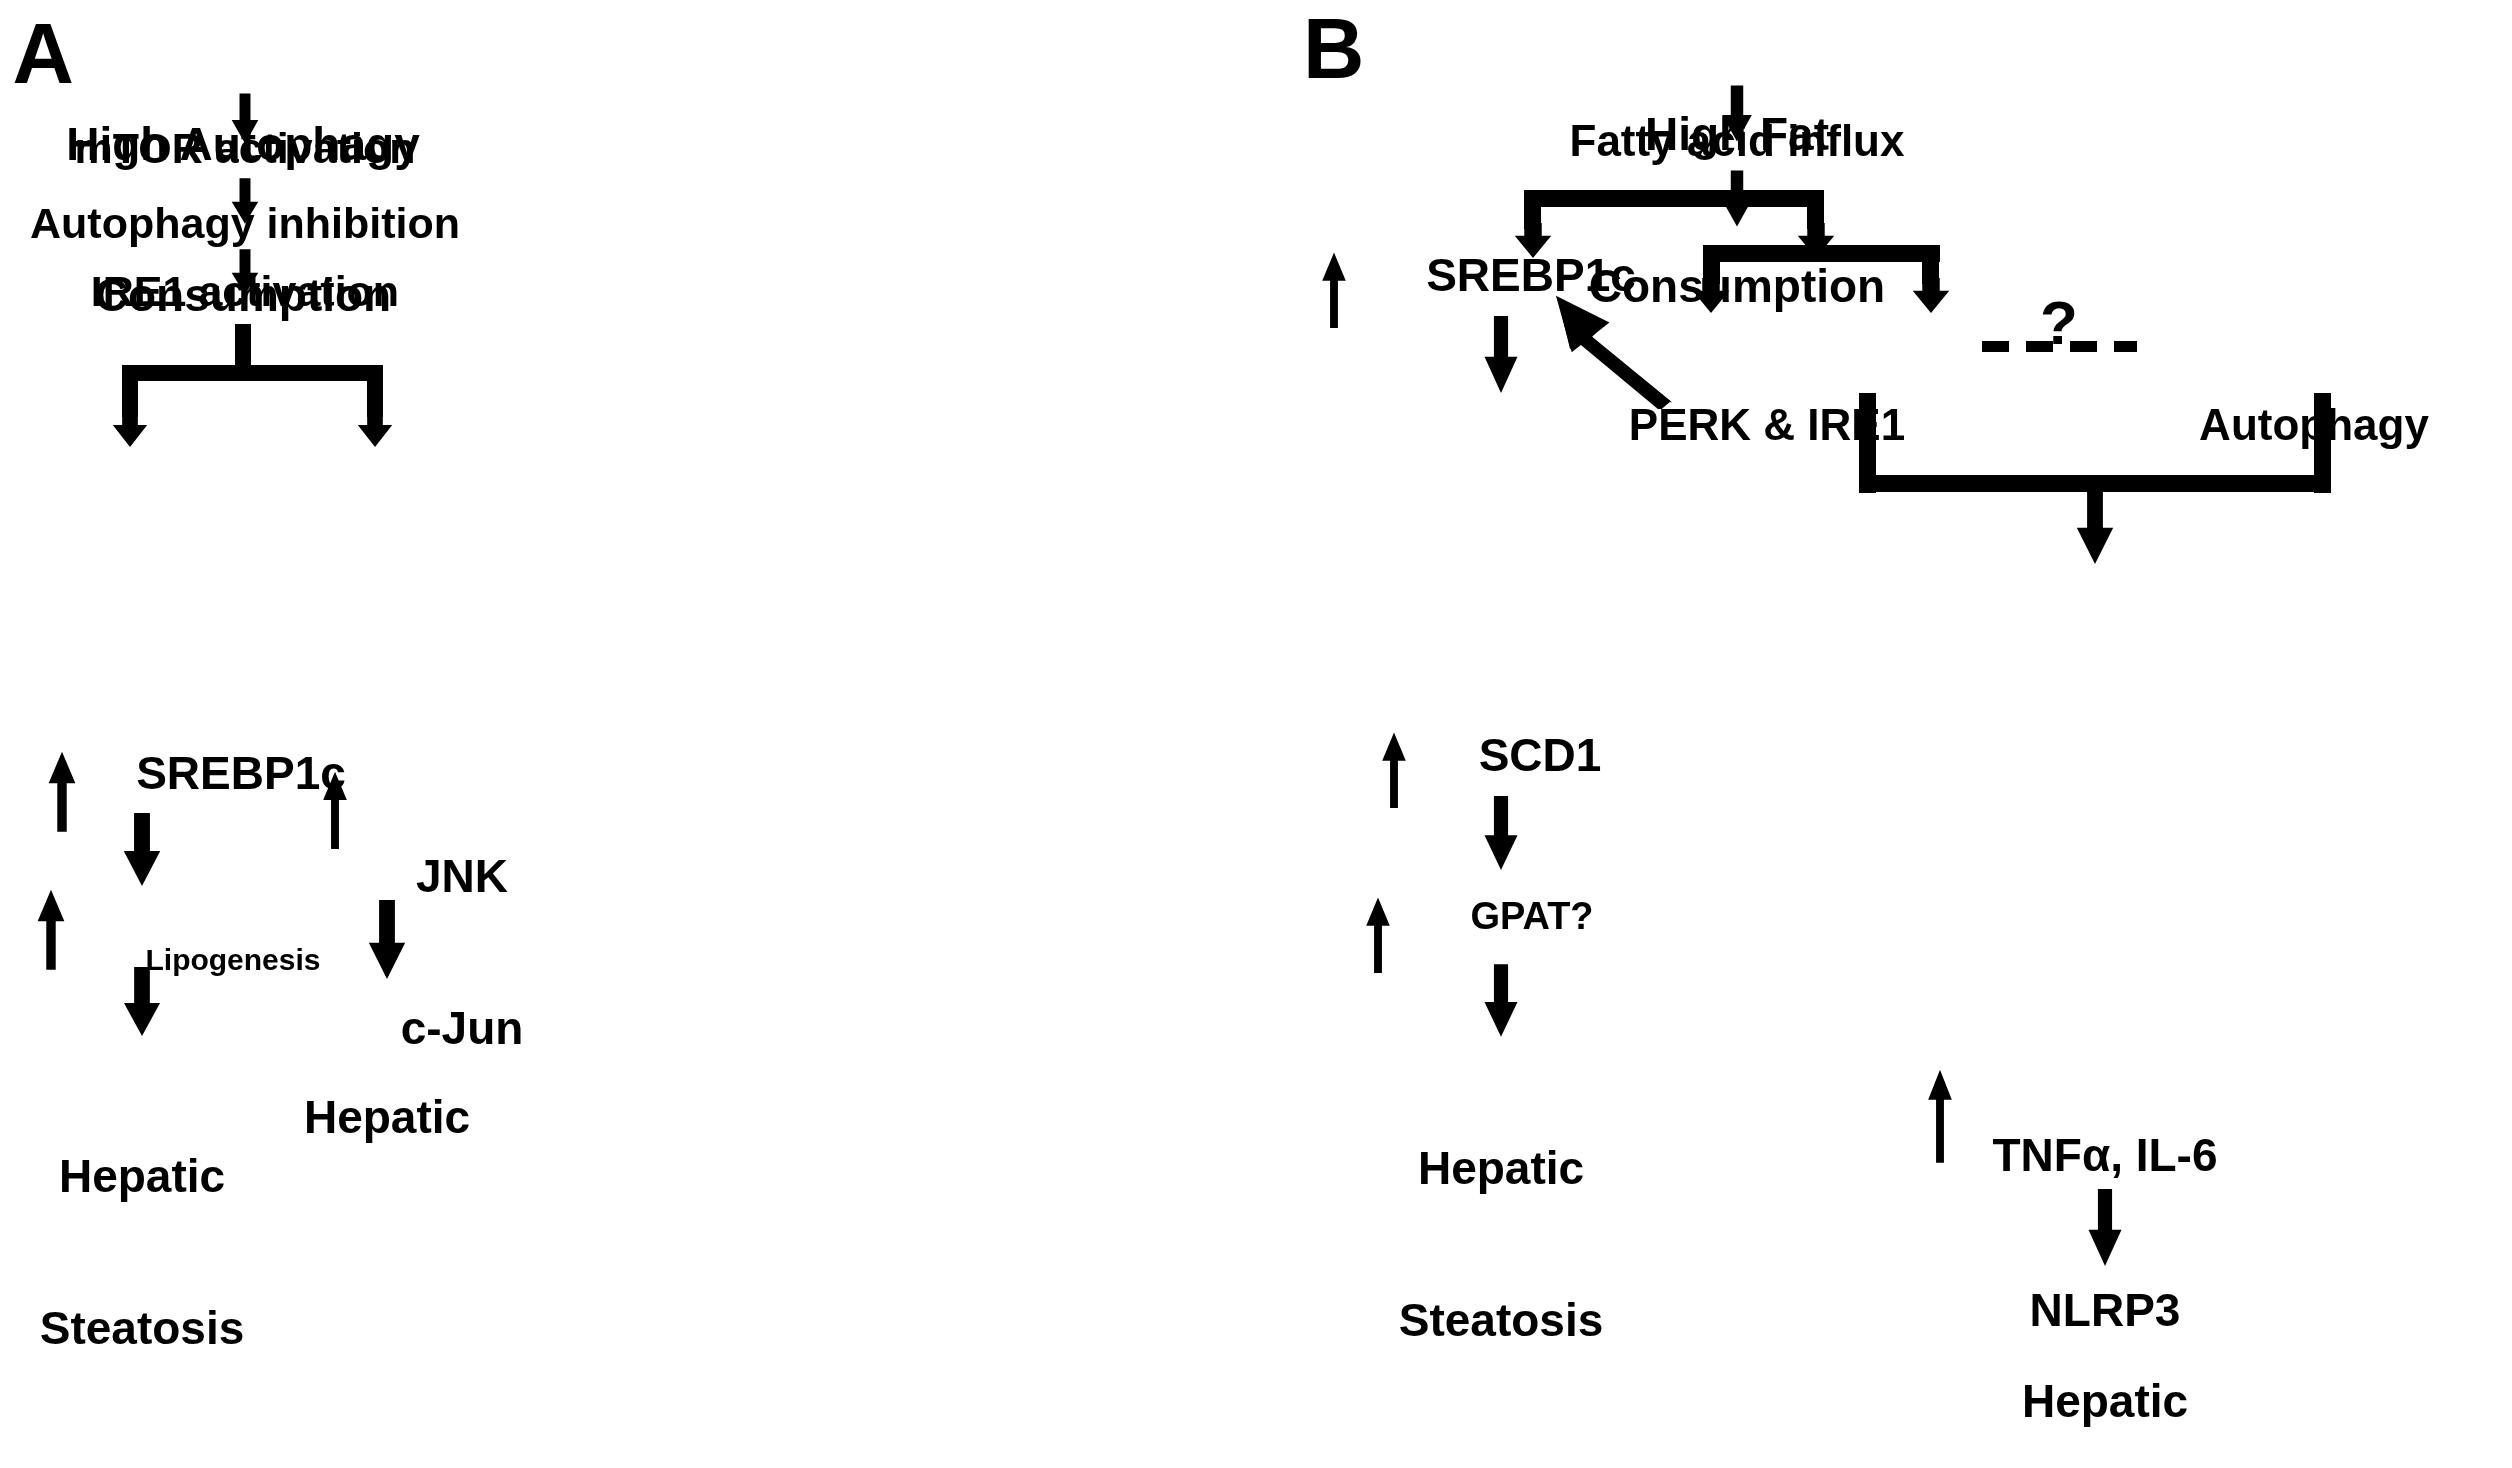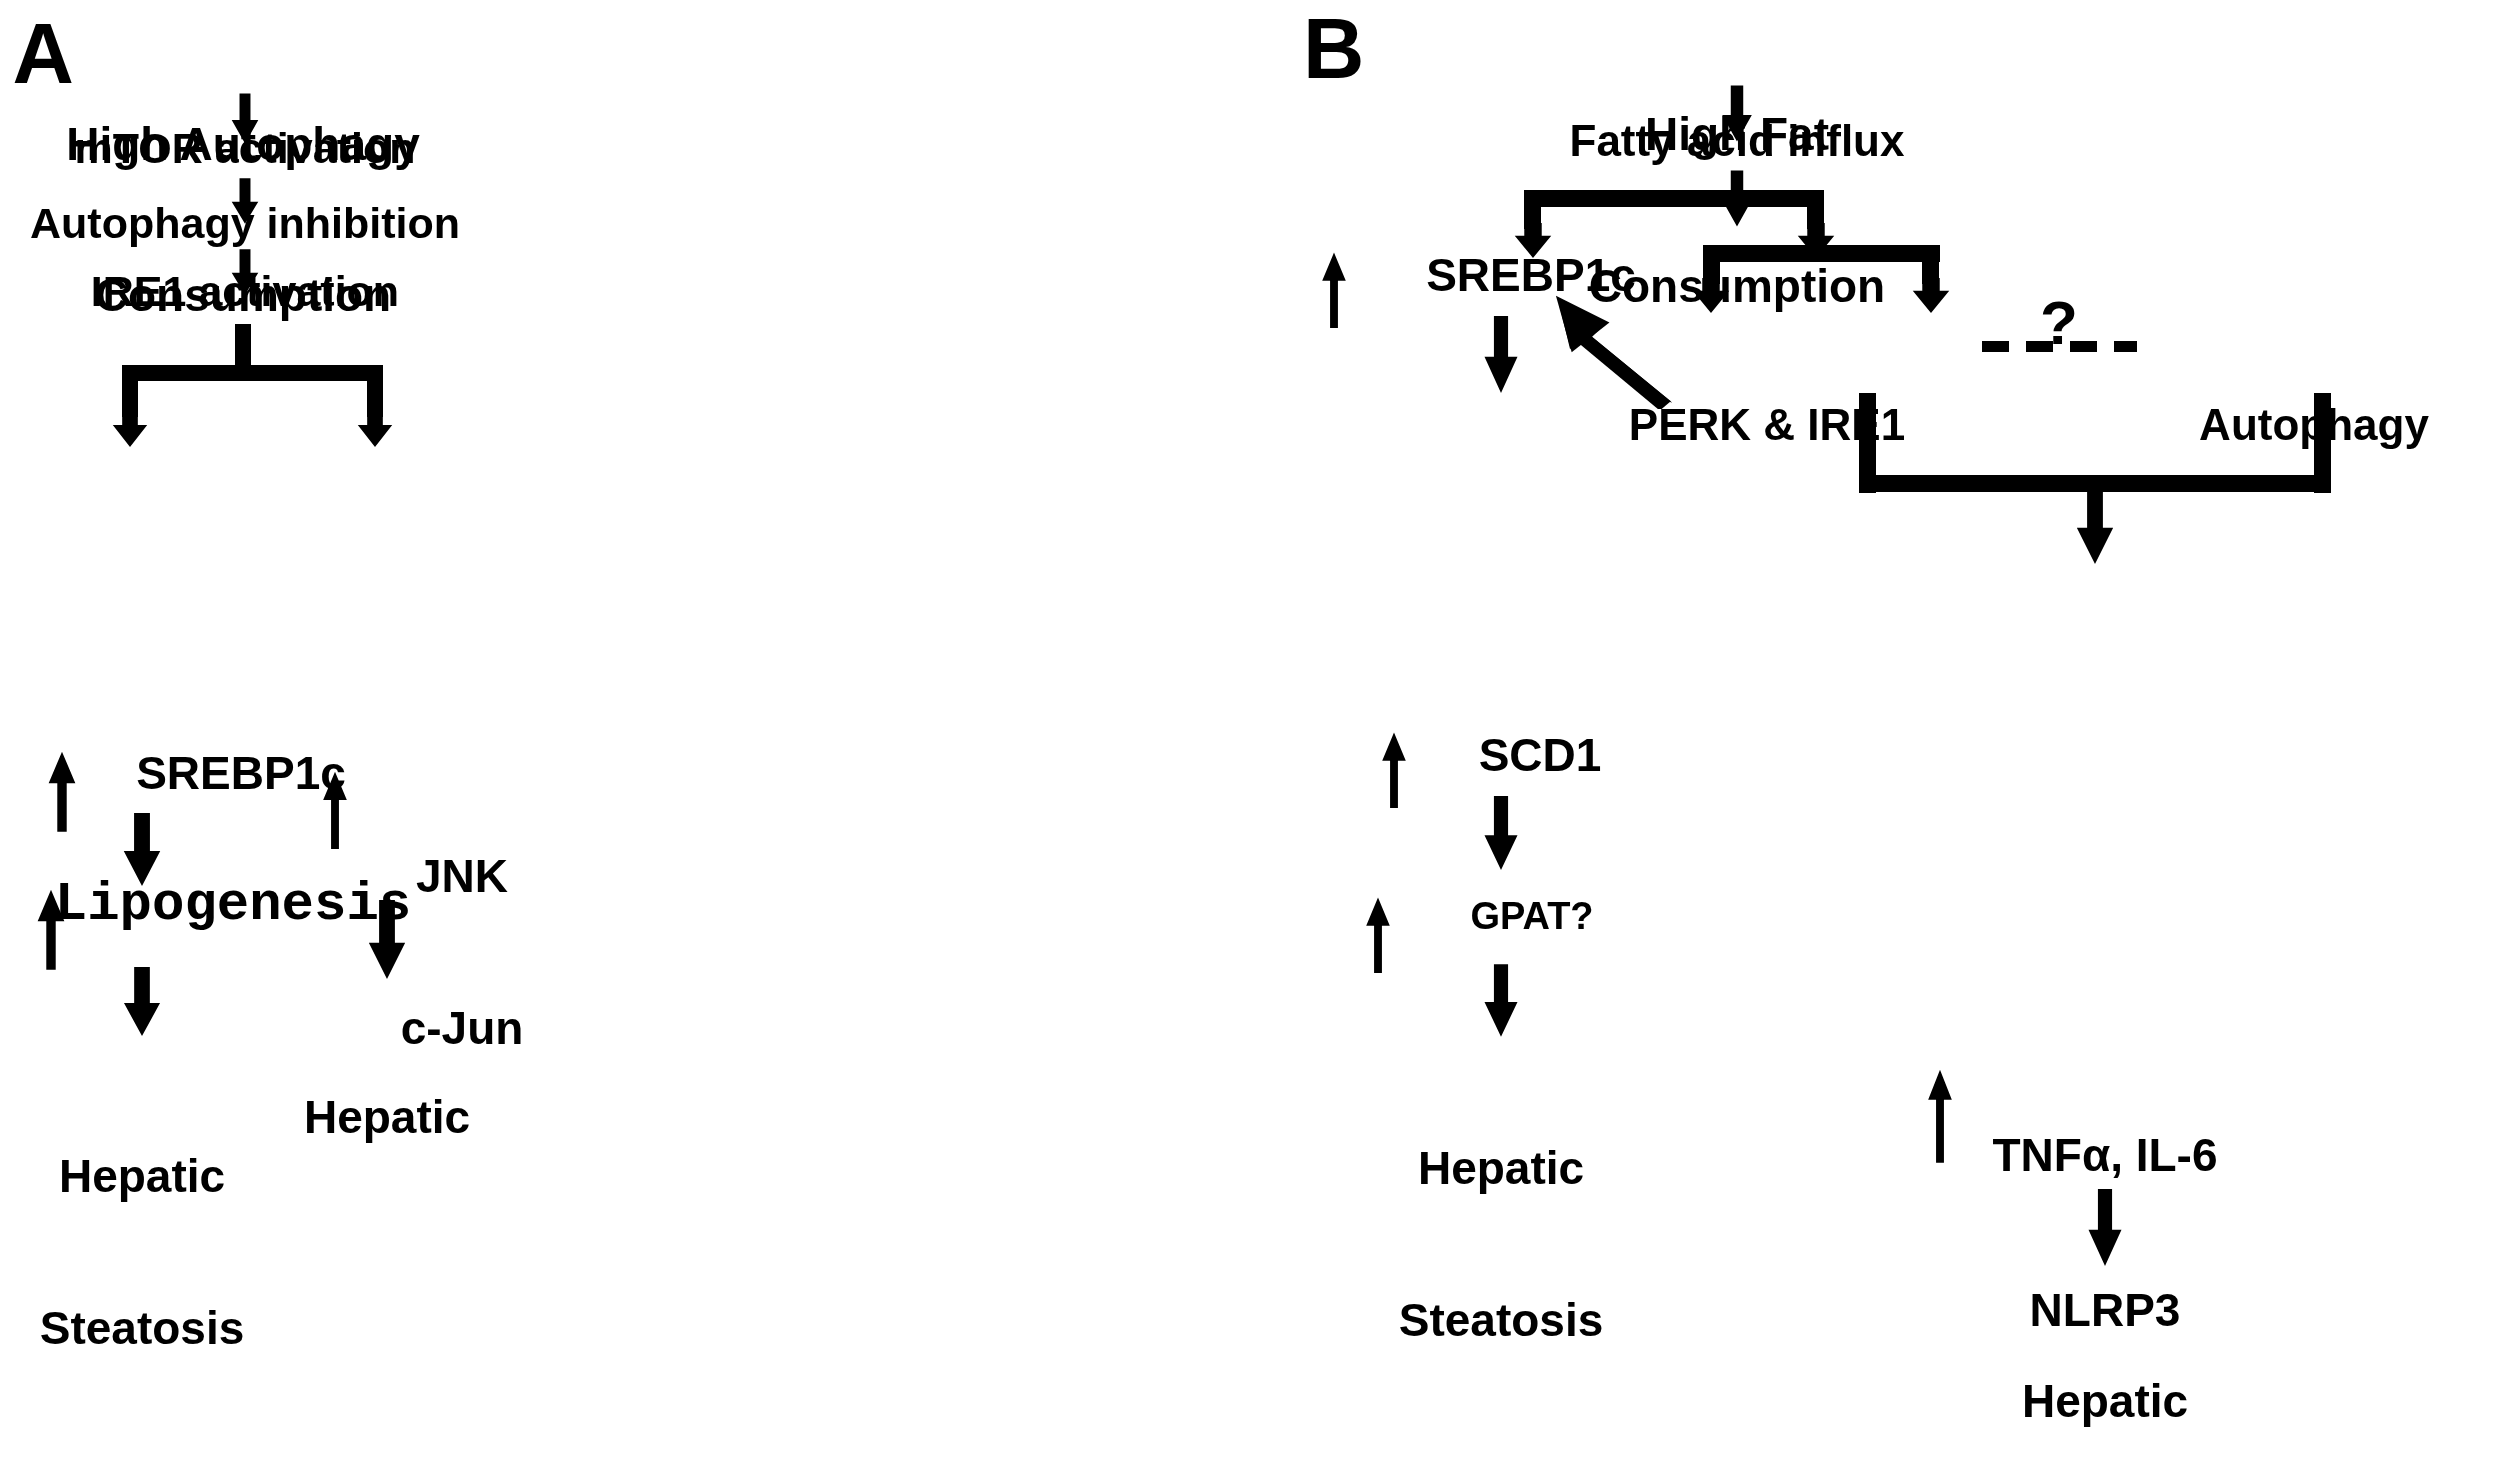--- a/index.html
+++ b/index.html
@@ -132,21 +132,21 @@
     <svg width="46" height="73" viewBox="0 0 58 92">
         <path d="M19 0 h20 v48 h13 L29 92 L6 48 h13 z" fill="#000"></path>
       </svg>
   </div>
 
   <div class="uparrow" style="left:51px;top:888px;">
     <svg width="33" height="82" viewBox="0 0 42 104">
         <path d="M21 2 L38 42 H27 V104 H15 V42 H4 Z" fill="#000"></path>
       </svg>
   </div>
-  <div class="node" style="left:233px;top:876px;font-size:54px;width:371px;font-family:Liberation Mono, monospace;">Lipogenesis</div>
+  <div class="node" style="left:233px;top:944px;font-size:30px;width:371px;">Lipogenesis</div>
 
   <div class="darrow" style="left:142px;top:967px;">
     <svg width="46" height="69" viewBox="0 0 58 88">
         <path d="M19 0 h20 v46 h13 L29 88 L6 46 h13 z" fill="#000"></path>
       </svg>
   </div>
 
   <div class="node l2" style="left:142px;top:1050px;font-size:46px;width:379px;">
     <div>Hepatic</div>
     <div>Steatosis</div>

